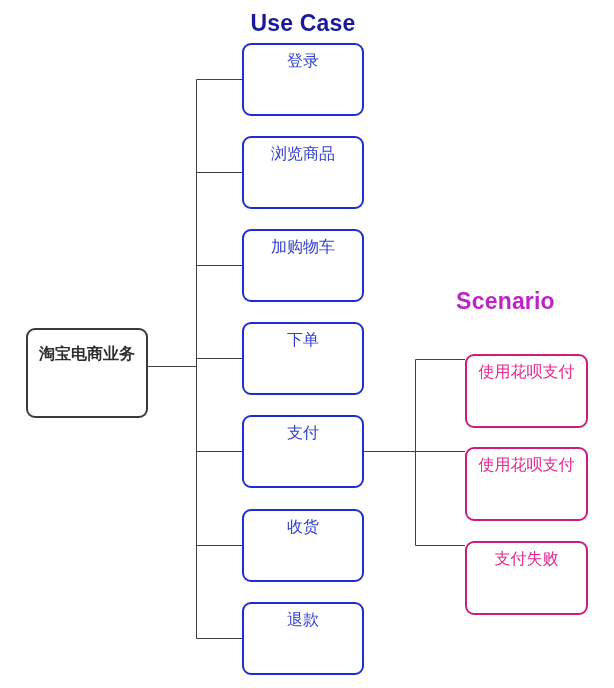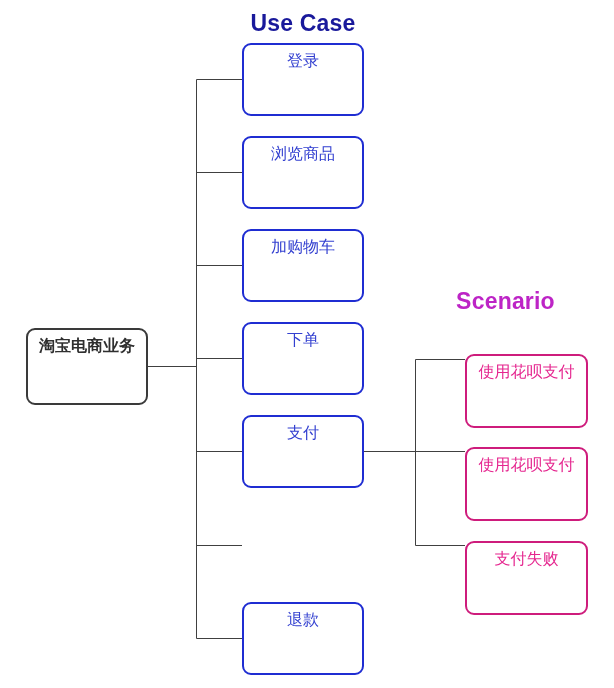--- a/index.html
+++ b/index.html
@@ -41,25 +41,25 @@
     text-align: center;
     border-radius: 9px;
     background: #ffffff;
     font-size: 16px;
     line-height: 1.45;
     padding: 4px 10px;
   }
   .node-business {
     left: 26px;
     width: 122px;
-    height: 77px;
+    height: 90px;
     border: 2px solid var(--business-border, #3a3a3a);
     color: var(--business-text, #2f2f2f);
     font-weight: bold;
-    padding: 4px 4px;
+    padding: 12px 4px;
   }
   .node-usecase {
     left: 242px;
     width: 122px;
     height: 73px;
     border: 2.5px solid var(--usecase-border, #1f2dd2);
     color: var(--usecase-text, #3340d0);
   }
   .node-scenario {
     left: 465px;
@@ -115,20 +115,23 @@
   </div>
   <div class="node node-usecase" style="top:322px">
     <span>下单</span>
   </div>
   <div class="node node-usecase" style="top:229px">
     <span>加购物车</span>
   </div>
   <div class="node node-usecase" style="top:415px">
     <span>支付</span>
   </div>
+  <div class="node node-usecase" style="top:509px">
+    <span>收货</span>
+  </div>
   <div class="node node-usecase" style="top:602px">
     <span>退款</span>
   </div>
 
   <div class="node node-scenario" style="top:322px">
     <span>使用花呗支付</span>
   </div>
   <div class="node node-scenario" style="top:415px">
     <span>使用花呗支付</span>
   </div>

